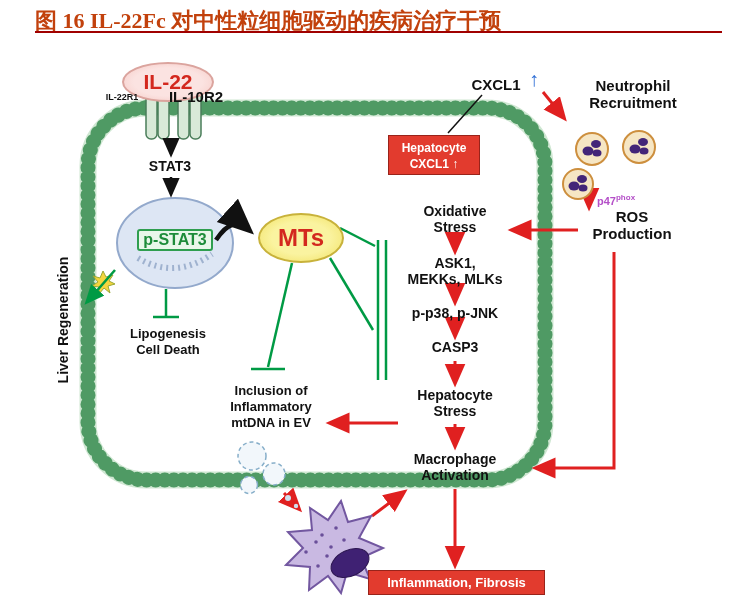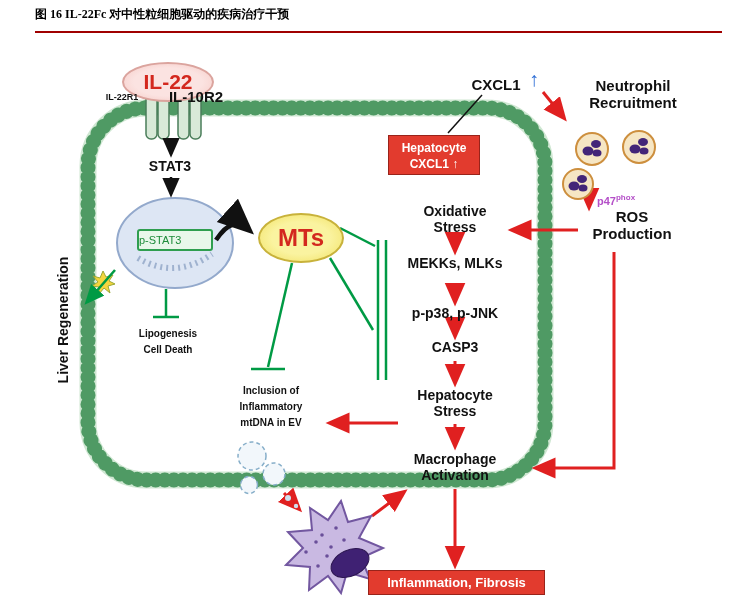--- a/index.html
+++ b/index.html
@@ -1,32 +1,32 @@
 <!DOCTYPE html>
 <html><head>
 <meta charset="utf-8">
 <style>
   * { margin:0; padding:0; box-sizing:border-box; }
   html,body { background:#ffffff; }
   body { width:755px; height:611px; font-family:"Liberation Sans", sans-serif; }
   .stage { position:relative; width:755px; height:611px; background:#fff; overflow:hidden; }
   .title { position:absolute; left:35px; top:6px; font-family:"Liberation Serif", serif;
-           font-weight:bold; font-size:12px; color:#000000; white-space:nowrap; }
+           font-weight:bold; font-size:22px; color:#c2410c; white-space:nowrap; }
   .rule  { position:absolute; left:35px; top:31px; width:687px; height:2px; background:#a00000; }
   svg.art { position:absolute; left:0; top:0; }
   .lbl { position:absolute; font-weight:bold; color:#111; text-align:center;
-         font-size:10px; line-height:16px; }
+         font-size:13px; line-height:16px; }
   .lbl span { display:block; }
   .oval { position:absolute; display:flex; align-items:center; justify-content:center;
           border-radius:50%; font-weight:bold; }
   .oval span { display:inline; }
   .redbox { position:absolute; background:#e23b2e; border:1px solid #99231a; color:#fff;
             font-weight:bold; text-align:center; }
   .pstat { position:absolute; background:#e9f7ea; border:2px solid #2f9e4f; border-radius:3px;
-           color:#1e8c3a; font-weight:normal; font-size:11px; text-align:left; line-height:18px; }
+           color:#1e8c3a; font-weight:bold; font-size:16px; text-align:center; line-height:18px; }
   .vert { position:absolute; transform:rotate(-90deg); font-weight:bold; font-size:14px;
           text-align:center; color:#111; white-space:nowrap; }
 </style>
 </head>
 <body>
 
 <div class="stage">
 
   <div class="title">图 16 IL-22Fc 对中性粒细胞驱动的疾病治疗干预</div>
   <div class="rule"></div>
@@ -180,20 +180,21 @@
     <span style="display:block;">Hepatocyte</span>
     <span style="display:block;">CXCL1 ↑</span>
   </div>
 
   <div class="lbl" style="left:401px;top:203px;width:108px;font-size:14px;">
     <span>Oxidative</span>
     <span>Stress</span>
   </div>
 
   <div class="lbl" style="left:391px;top:255px;width:128px;font-size:14px;">
+    <span>ASK1,</span>
     <span>MEKKs, MLKs</span>
   </div>
 
   <div class="lbl" style="left:389px;top:305px;width:132px;font-size:14px;">p-p38, p-JNK</div>
 
   <div class="lbl" style="left:401px;top:339px;width:108px;font-size:14px;">CASP3</div>
 
   <div class="lbl" style="left:396px;top:387px;width:118px;font-size:14px;">
     <span>Hepatocyte</span>
     <span>Stress</span>

